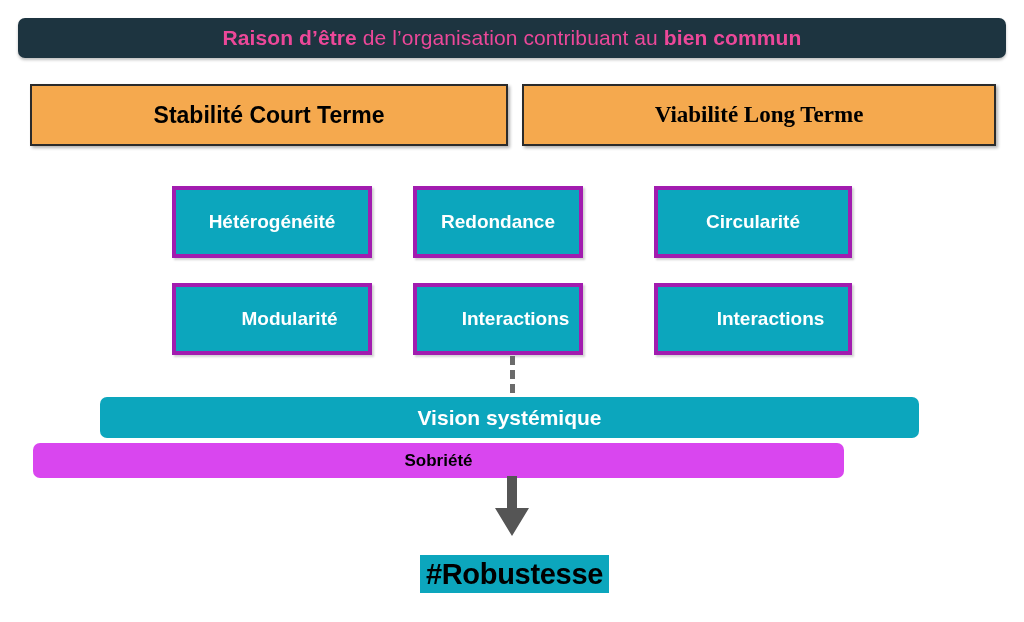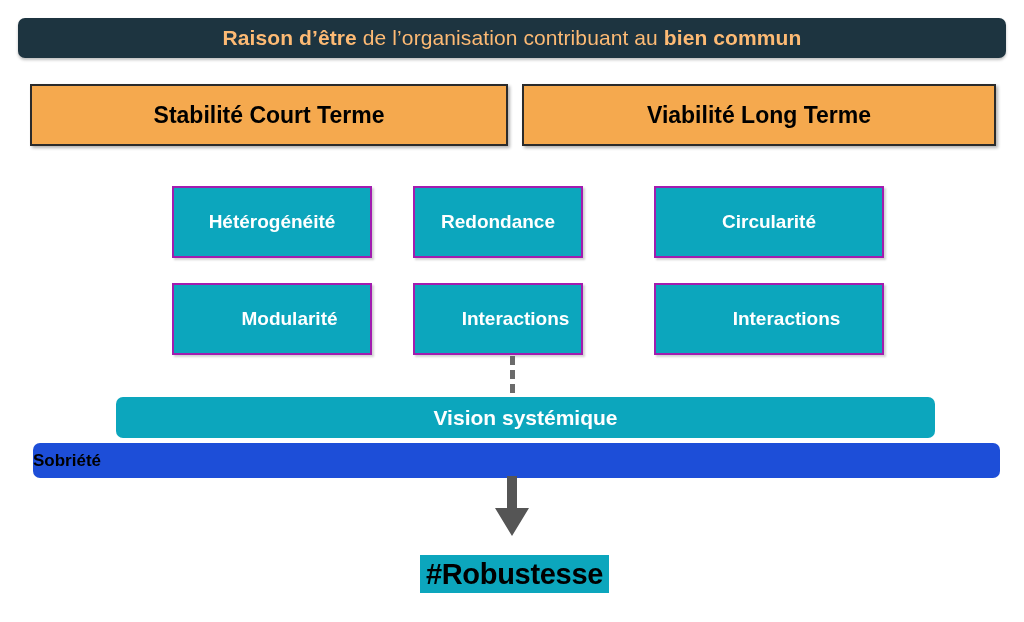--- a/index.html
+++ b/index.html
@@ -24,21 +24,21 @@
     width: 988px;
     height: 40px;
     background: #1d3440;
     border-radius: 7px;
     display: flex;
     align-items: center;
     justify-content: center;
     box-shadow: 0 2px 3px rgba(0,0,0,0.25);
   }
   .header-text {
-    color: #fdba74;
+    color: #ec4899;
     font-size: 21px;
     font-weight: normal;
     letter-spacing: 0.1px;
     white-space: nowrap;
   }
   .header-text .b { font-weight: bold; }
 
   
   .orange-box {
     position: absolute;
@@ -52,44 +52,44 @@
     justify-content: center;
     box-shadow: 2px 2px 3px rgba(0,0,0,0.30);
   }
   .orange-box .label {
     color: #000000;
     font-size: 23px;
     font-weight: bold;
     white-space: nowrap;
   }
   #orange-0 { left: 30px;  width: 478px; }
-  #orange-1 { left: 522px; width: 474px; }
+  #orange-1 { left: 522px; width: 474px; font-family: Liberation Serif, serif; }
 
   
   .teal-box {
     position: absolute;
     background: #0ca6bd;
-    border: 2px solid #a21caf;
+    border: 4px solid #a21caf;
     box-sizing: border-box;
     display: flex;
     align-items: center;
     justify-content: center;
     box-shadow: 2px 2px 2px rgba(0,0,0,0.18);
   }
   .teal-box .label {
     color: #ffffff;
     font-size: 19px;
     font-weight: bold;
     white-space: nowrap;
   }
   .row-top    { top: 186px; height: 72px; }
   .row-bottom { top: 283px; height: 72px; padding-left: 35px; }
   .col-0 { left: 172px; width: 200px; }
   .col-1 { left: 413px; width: 170px; }
-  .col-2 { left: 654px; width: 230px; }
+  .col-2 { left: 654px; width: 198px; }
 
   
   .dashed-connector {
     position: absolute;
     left: 510px;
     top: 356px;
     width: 5px;
     height: 40px;
     background-image: linear-gradient(#6b6b6b 62%, rgba(255,255,255,0) 0%);
     background-size: 5px 14px;
@@ -101,40 +101,40 @@
     position: absolute;
     left: 100px;
     top: 397px;
     width: 819px;
     height: 41px;
     background: #0ca6bd;
     border-radius: 7px;
     display: flex;
     align-items: center;
     justify-content: center;
-    margin-left: 16px;
   }
   .vision-bar .label {
     color: #ffffff;
     font-size: 21px;
     font-weight: bold;
     white-space: nowrap;
   }
 
   
   .sobriete-bar {
     position: absolute;
     left: 33px;
     top: 443px;
-    width: 967px;
+    width: 811px;
     height: 35px;
-    background: #1d4ed8;
+    background: #d946ef;
     border-radius: 7px;
     display: flex;
     align-items: center;
+    justify-content: center;
   }
   .sobriete-bar .label {
     color: #000000;
     font-size: 17px;
     font-weight: bold;
     white-space: nowrap;
   }
 
   
   .down-arrow {

